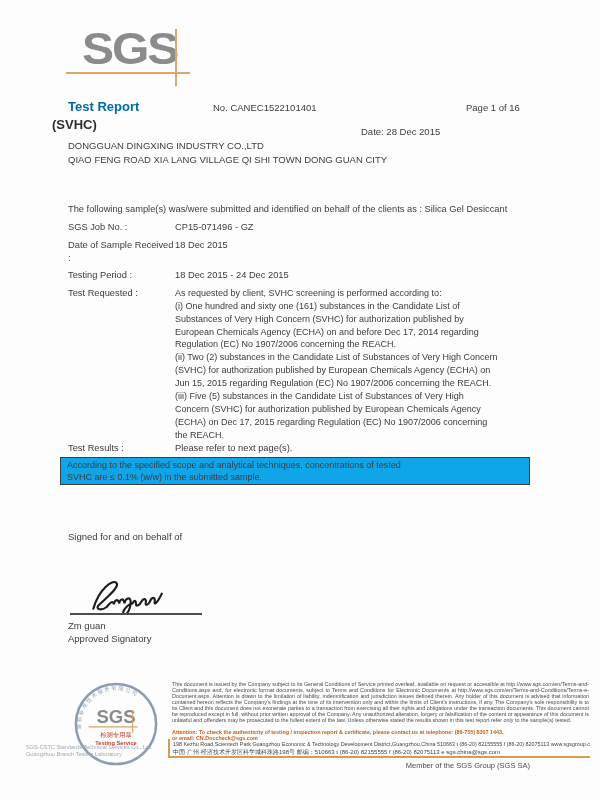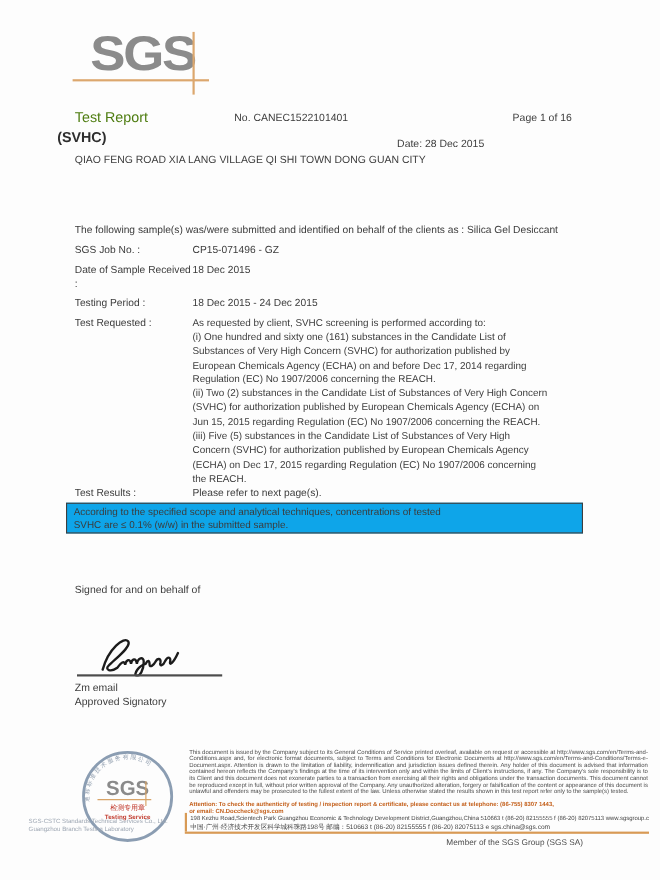--- a/index.html
+++ b/index.html
@@ -14,21 +14,21 @@
   }
   .abs { position:absolute; }
 
   
   .logo-text { left:82px; top:24px; font-size:48px; font-weight:bold; color:#8b8b8b;
                letter-spacing:-2px; transform:scaleY(0.92); transform-origin:top left; }
   .logo-hline { left:66px; top:72px; width:124px; height:2px; background:#dca76e; }
   .logo-vline { left:175px; top:29px; width:2px; height:57px; background:#dca76e; }
 
   
-  .doc-title { left:68px; top:99px; font-size:13px; font-weight:normal; color:#4d7c0f; }
+  .doc-title { left:68px; top:99px; font-size:13px; font-weight:bold; color:#0369a1; }
   .doc-subtitle { left:52px; top:117px; font-size:13px; font-weight:bold; color:#2e2e2e; }
   .report-no { left:213px; top:102px; font-size:9.5px; }
   .report-date { left:361px; top:102px; font-size:9.5px;margin-top:24px; }
   .report-page { left:466px; top:102px; font-size:9.5px; }
 
   .client { left:68px; top:139px; font-size:9.5px; line-height:13.5px; }
 
   .intro { left:68px; top:204px; font-size:9.3px; white-space:nowrap; }
 
   .fields { left:68px; top:221px; width:466px; font-size:9.3px; }
@@ -73,20 +73,21 @@
   <div class="abs logo-hline"></div>
   <div class="abs logo-vline"></div>
 
   <div class="abs doc-title">Test Report</div>
   <div class="abs doc-subtitle">(SVHC)</div>
   <div class="abs report-no">No. CANEC1522101401</div>
   <div class="abs report-date">Date: 28 Dec 2015</div>
   <div class="abs report-page">Page 1 of 16</div>
 
   <div class="abs client">
+    <div>DONGGUAN DINGXING INDUSTRY CO.,LTD</div>
     <div>QIAO FENG ROAD XIA LANG VILLAGE QI SHI TOWN DONG GUAN CITY</div>
   </div>
 
   <div class="abs intro">The following sample(s) was/were submitted and identified on behalf of the clients as : Silica Gel Desiccant</div>
 
   <div class="abs fields">
     <div class="frow">
       <span class="lbl">SGS Job No. :</span>
       <span class="val">CP15-071496 - GZ</span>
     </div>
@@ -133,21 +134,21 @@
   </div>
 
   <svg class="abs sig-svg" width="120" height="40" viewBox="0 0 130 45">
     <path d="M8,38 C14,16 30,4 34,9 C38,14 22,26 14,34 C10,38 16,41 23,36
              C27,31 30,28 31,33 C32,28 36,26 37,32 C38,27 42,25 43,32
              C44,26 50,24 50,30 C50,38 46,46 42,44 C40,43 44,34 52,32
              C54,28 56,28 56,33 C56,36 60,34 62,30 C64,26 68,26 67,31
              C66,35 70,34 72,29 C74,25 78,24 77,30 C76,34 80,32 85,21" fill="none" stroke="#1c1c1c" stroke-width="2.4" stroke-linecap="round"></path>
   </svg>
   <div class="abs sig-line"></div>
-  <div class="abs sig-name">Zm email</div>
+  <div class="abs sig-name">Zm guan</div>
   <div class="abs sig-title">Approved Signatory</div>
 
   <svg class="abs stamp-svg" width="88" height="88" viewBox="0 0 90 90">
     <defs>
       <path id="arcpath" d="M 11,58 A 36,36 0 1 1 79,58" fill="none"></path>
     </defs>
     <circle cx="45" cy="45" r="41" fill="none" stroke="#7e92aa" stroke-width="2.6" opacity="0.9"></circle>
     <text font-size="5.5" fill="#93a0b0" letter-spacing="1.5">
       <textPath href="#arcpath" startOffset="8">通标标准技术服务有限公司</textPath>
     </text>

